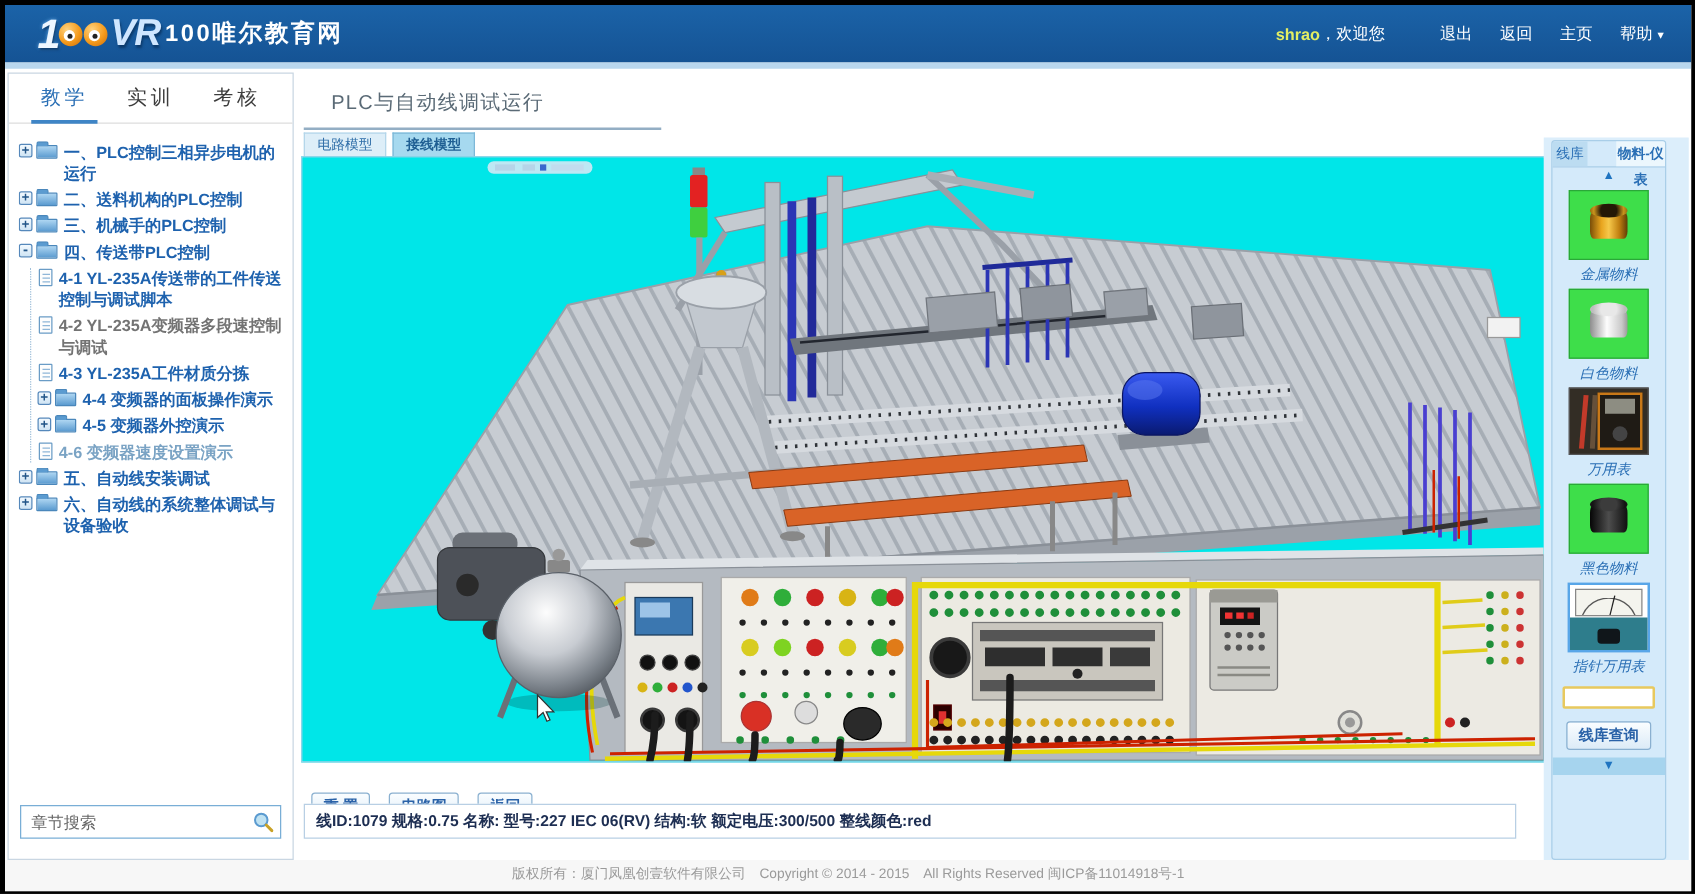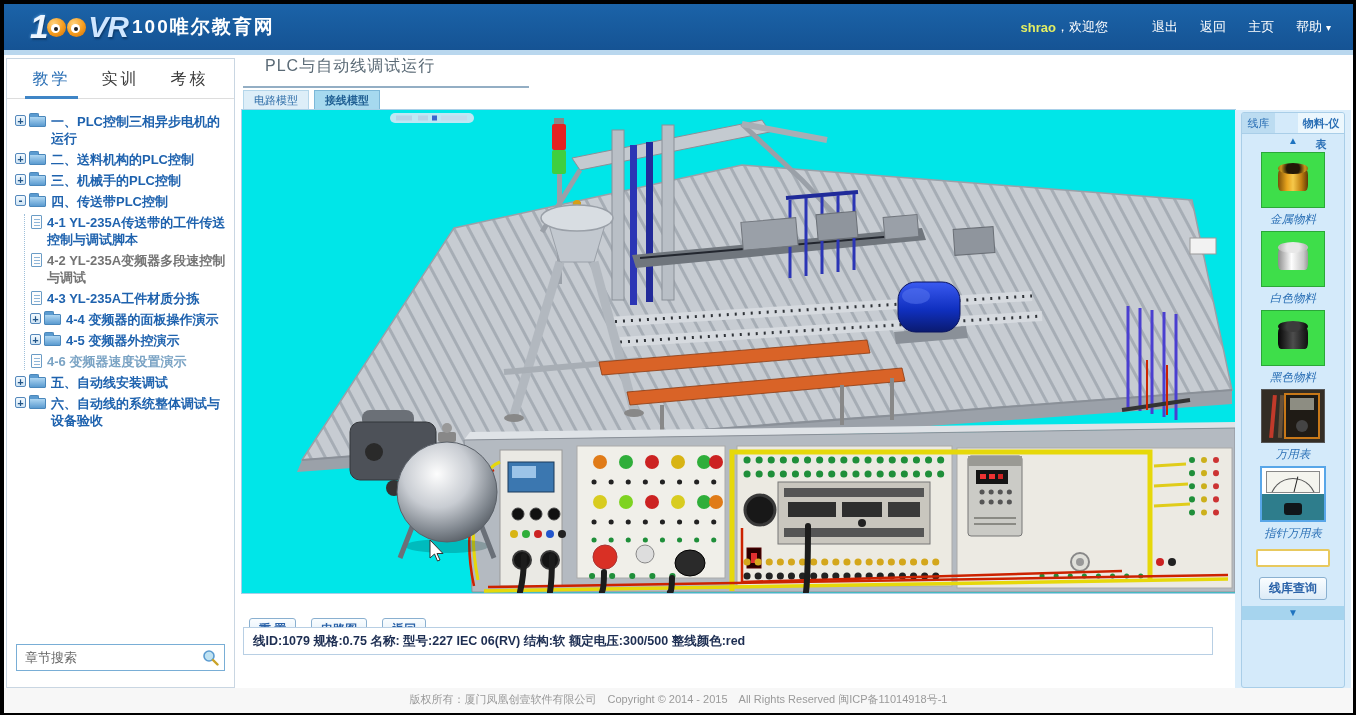--- a/index.html
+++ b/index.html
@@ -59,40 +59,40 @@
   .tlabel.red { color:#737373; }
   .tlabel.muted { color:#7aa3c4; font-weight:bold; }
   .tkids { margin-left:9px; padding-left:5px; border-left:1px dotted #9fc0da; }
   .search-row { position:absolute; left:9px; right:9px; bottom:16px; height:27px; }
   .search-row input { width:100%; height:27px; border:1px solid #79aed6; padding:0 28px 0 8px;
                       font-size:13px; color:#444; outline:none; }
   .search-row input::placeholder { color:#666; }
   .search-ico { position:absolute; right:6px; top:5px; width:17px; height:17px; cursor:pointer; }
 
   
-  .main { position:absolute; left:233px; top:42px; width:1002px; height:630px; }
+  .main { position:absolute; left:233px; top:58px; width:1002px; height:630px; }
   .page-title { position:absolute; left:28px; top:10px; font-size:16px; color:#5a6a76; letter-spacing:1px; }
   .title-rule { position:absolute; left:6px; top:40px; width:286px; height:2px; background:#93aec4; }
   .mtabs { position:absolute; left:6px; top:44px; display:flex; gap:5px; }
   .mtab { height:34px; line-height:19px; padding:0 10px; font-size:11px; color:#2f6ea8;
           background:#ddeef8; border:1px solid #b4d6ea; border-bottom:none; cursor:pointer; }
   .mtab.active { background:#a6d9ef; font-weight:bold; color:#1f5f93; border-color:#7db8d8; }
   .canvas-wrap { position:absolute; left:4px; top:63px; width:995px; height:485px;
                  border:1px solid #a8cfe8; background:#00e6e8; }
   .canvas-wrap svg { display:block; }
   .vtoolbar { position:absolute; left:12px; top:556px; display:flex; gap:15px;margin-top:16px; }
   .vbtn { min-width:42px; padding:2px 9px; font-size:12px; font-weight:bold; color:#2a62a8;
           background:linear-gradient(#fafdff,#dcebf7); border:1px solid #8ab0d0; border-radius:3px; cursor:pointer; }
   .statusbar { position:absolute; left:6px; top:581px; width:970px; height:28px;
                border:1px solid #b8cfe4; background:#fff; line-height:26px; padding-left:9px;
                font-size:12.5px; font-weight:bold; color:#1d2e52; white-space:nowrap; overflow:hidden; }
 
   
   .right-gutter { position:absolute; left:1231px; top:106px; width:116px; height:580px; background:#dceefb; }
-  .rightbar { position:absolute; left:1237px; top:108px; width:104px; height:576px;
+  .rightbar { position:absolute; left:1237px; top:108px; width:92px; height:576px;
               background:#d4eafa; border:1px solid #a9cee8; border-radius:3px; overflow:hidden; }
   .rtabs { display:flex; height:21px; border-bottom:1px solid #a9cee8; }
   .rtab { flex:1; text-align:center; font-size:11px; line-height:21px; color:#2a6fb5;
           background:#bcdcf1; cursor:pointer; }
   .rtab.active { background:#ecf7fd; font-weight:bold; flex:1.4;margin-left:23px; }
   .arrow-up, .arrow-down { text-align:center; font-size:10px; color:#1f74c0; height:14px; line-height:14px; cursor:pointer; }
   .panel-bottom { background:#a6d4ee; margin-top:6px; }
   .ritem { margin-top:4px;font-style:italic; }
   .mat-box { width:64px; height:56px; margin:0 auto; background:#3ede4a; border:1px solid #2aa838;
              display:flex; align-items:center; justify-content:center; cursor:pointer; }
@@ -499,35 +499,35 @@
         </div>
       <div class="mat-label">金属物料</div>
     </div>
     <div class="ritem">
       <div class="mat-box">
           <div class="cyl white"></div>
         </div>
       <div class="mat-label">白色物料</div>
     </div>
     <div class="ritem">
-      <div class="mat-box">
-          <div class="cyl black"></div>
-        </div>
-      <div class="mat-label">黑色物料</div>
-    </div>
-    <div class="ritem">
       <div class="meter-box">
         <div class="mm-probe red"></div>
           <div class="mm-probe blk"></div>
         <div class="mm-body">
             <div class="mm-screen"></div>
             <div class="mm-dial"></div>
           </div>
       </div>
       <div class="mat-label">万用表</div>
+    </div>
+    <div class="ritem">
+      <div class="mat-box">
+          <div class="cyl black"></div>
+        </div>
+      <div class="mat-label">黑色物料</div>
     </div>
     <div class="ritem">
       <div class="analog-box">
         <div class="an-scale">
             <div class="an-arc"></div>
             <div class="an-needle"></div>
           </div>
         <div class="an-body">
             <div class="an-knob"></div>
           </div>

